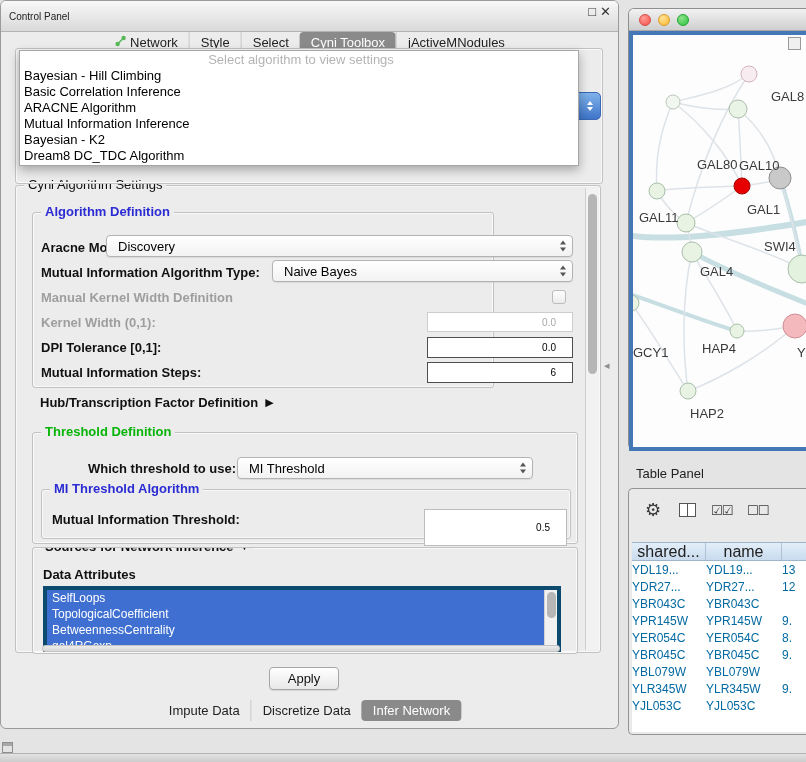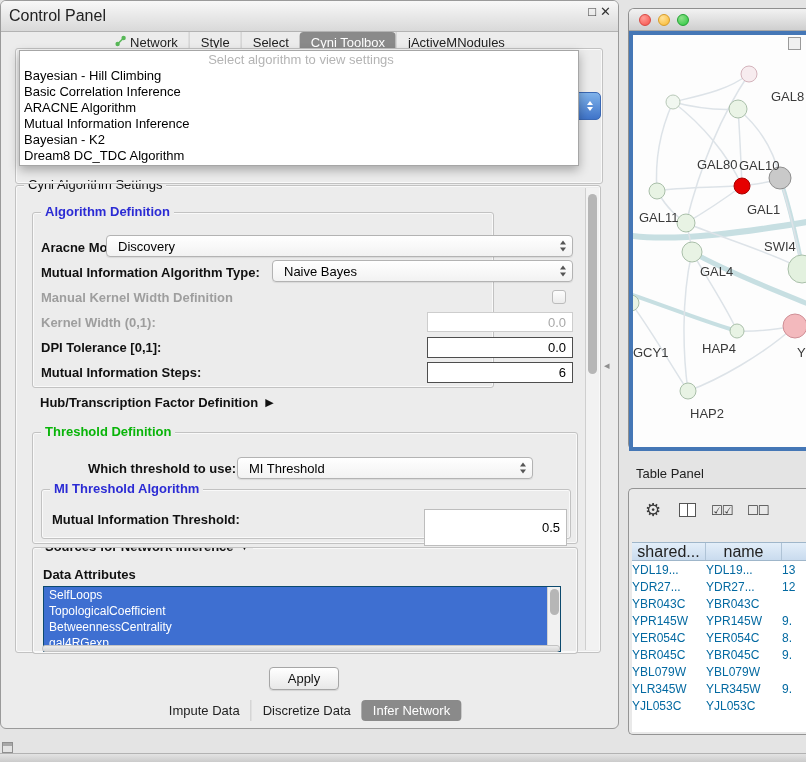--- a/index.html
+++ b/index.html
@@ -2,21 +2,21 @@
 <html><head>
 <meta charset="utf-8">
 <style>
   *{box-sizing:border-box;margin:0;padding:0}
   body{font-family:"Liberation Sans","DejaVu Sans",sans-serif;background:#cfcfcf}
   #screen{position:relative;width:806px;height:762px;overflow:hidden;background:#e4e4e4}
   .abs{position:absolute}
 
   
   #control-panel{left:0;top:8;width:619px;height:729px;background:#ececec;border:1px solid #9a9a9a;border-radius:6px}
-  #cp-titlebar{left:0;top:0;width:100%;height:31px;background:linear-gradient(#f8f8f8,#d9d9d9);border-bottom:1px solid #b3b3b3;border-radius:5px 5px 0 0;display:flex;align-items:center;padding:12px 8px;font-size:16px;color:#222}
+  #cp-titlebar{left:0;top:0;width:100%;height:31px;background:linear-gradient(#f8f8f8,#d9d9d9);border-bottom:1px solid #b3b3b3;border-radius:5px 5px 0 0;display:flex;align-items:center;padding:12px 8px;font-size:10px;color:#222}
   .cp-ctl{position:absolute;top:3px;font-size:13px;color:#333;cursor:default;line-height:16px}
 
   .tabrow{display:flex;align-items:center}
   .tab{padding:3px 11px;font-size:13px;color:#222;display:flex;align-items:center;gap:4px;border-left:1px solid #c9c9c9;white-space:nowrap}
   .tab:first-child{border-left:none}
   .tab.sel{background:#8a8a8a;color:#fff;border-radius:4px;border-left:none}
 
   
   #algo-popup{left:18px;top:49px;width:560px;background:#fff;border:1px solid #a6a6a6;box-shadow:0 4px 10px rgba(0,0,0,.3);z-index:60;padding:1px 0}
   .popup-item{height:16px;line-height:16px;font-size:13px;padding-left:4px;color:#000;white-space:nowrap}
@@ -31,30 +31,30 @@
   .grp-title.blue{color:#2b2bd4;font-weight:bold}
   .grp-title.green{color:#09b409;font-weight:bold}
   .grp-title.bold{font-weight:bold;color:#111}
 
   .lbl{font-size:13px;font-weight:bold;color:#111;display:flex;align-items:center;white-space:nowrap}
   .lbl.dis{color:#9e9e9e}
 
   .combo{background:linear-gradient(#ffffff,#f2f2f2);border:1px solid #b3b3b3;border-radius:4px;display:flex;align-items:center;font-size:13px;padding:0 20px 0 11px;color:#000;box-shadow:0 1px 1px rgba(0,0,0,.08)}
   .combo svg{position:absolute;right:5px;top:50%;transform:translateY(-50%)}
 
-  .tf{background:#fff;border:1px solid #bdbdbd;display:flex;align-items:center;justify-content:flex-end;padding:0 6px;font-size:13px;color:#000}
+  .tf{background:#fff;border:1px solid #bdbdbd;display:flex;align-items:center;justify-content:flex-end;padding:0 16px;font-size:10px;color:#000}
   .tf.focus{border:1px solid #4e4e4e}
   .tf.dis{color:#a8a8a8;border:1px solid #cdcdcd}
 
   .checkbox{width:14px;height:14px;border:1px solid #bcbcbc;border-radius:3px;background:linear-gradient(#fdfdfd,#ececec)}
 
   .vsb{background:#f2f2f2;border-left:1px solid #cfcfcf}
   .vsb-thumb{position:absolute;left:2px;width:9px;border-radius:5px;background:#b6b6b6}
 
-  #attr-list{background:#fff;border:1px solid #0c4a6e;overflow:hidden}
+  #attr-list{background:#fff;border:4px solid #0c4a6e;overflow:hidden}
   .attr-item{height:16px;line-height:16px;background:#3e6fd1;color:#fff;font-size:12px;padding-left:5px;width:504px;white-space:nowrap}
   #attr-vsb{position:absolute;right:0;top:0;bottom:0;width:13px;background:#f1f1f1;border-left:1px solid #d2d2d2}
 
   .button{background:linear-gradient(#ffffff,#e8e8e8);border:1px solid #a6a6a6;border-radius:4px;display:flex;align-items:center;justify-content:center;font-size:13px;color:#111;box-shadow:0 1px 1px rgba(0,0,0,.1)}
 
   
   #net-window{left:628px;top:8px;width:178px;height:442px;border:1px solid #8f8f8f;border-right:none;border-radius:6px 0 0 6px;background:#e6e6e6}
   #net-titlebar{position:absolute;left:0;top:0;width:100%;height:22px;background:linear-gradient(#f2f2f2,#cfcfcf);border-bottom:1px solid #a8a8a8;border-radius:5px 0 0 0;display:flex;align-items:center;padding-left:10px;gap:7px}
   .light{width:12px;height:12px;border-radius:50%}
   .light.red{background:radial-gradient(circle at 35% 30%,#ff9d96,#f5504a);border:1px solid #d84842}

